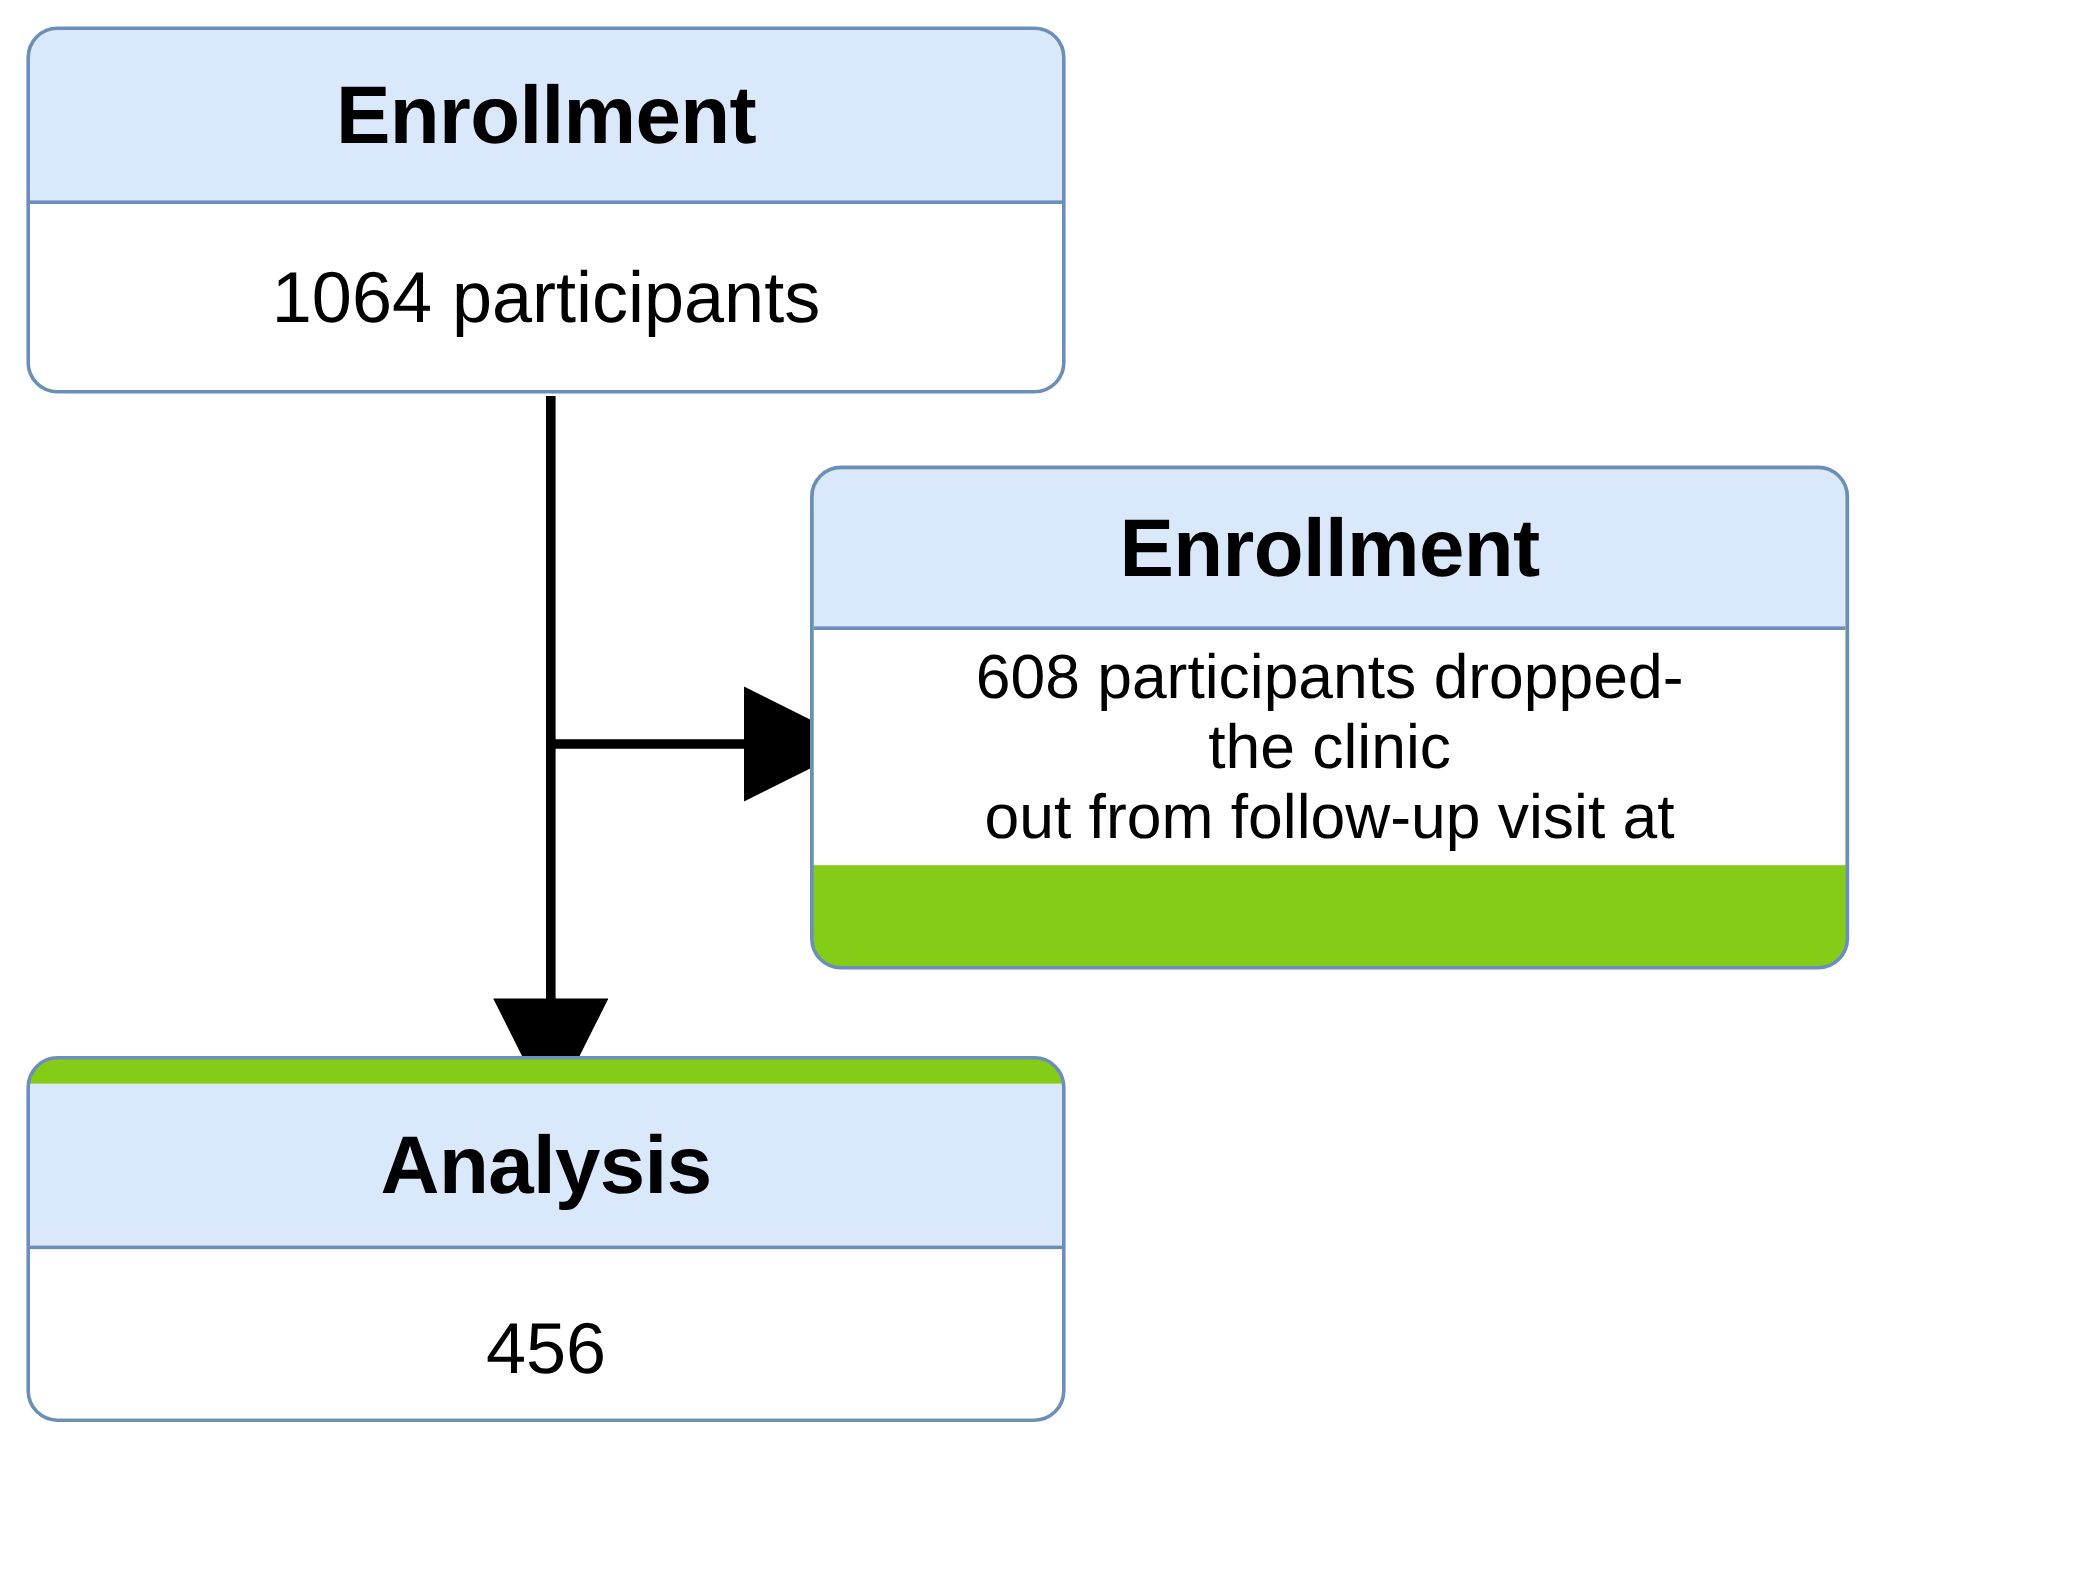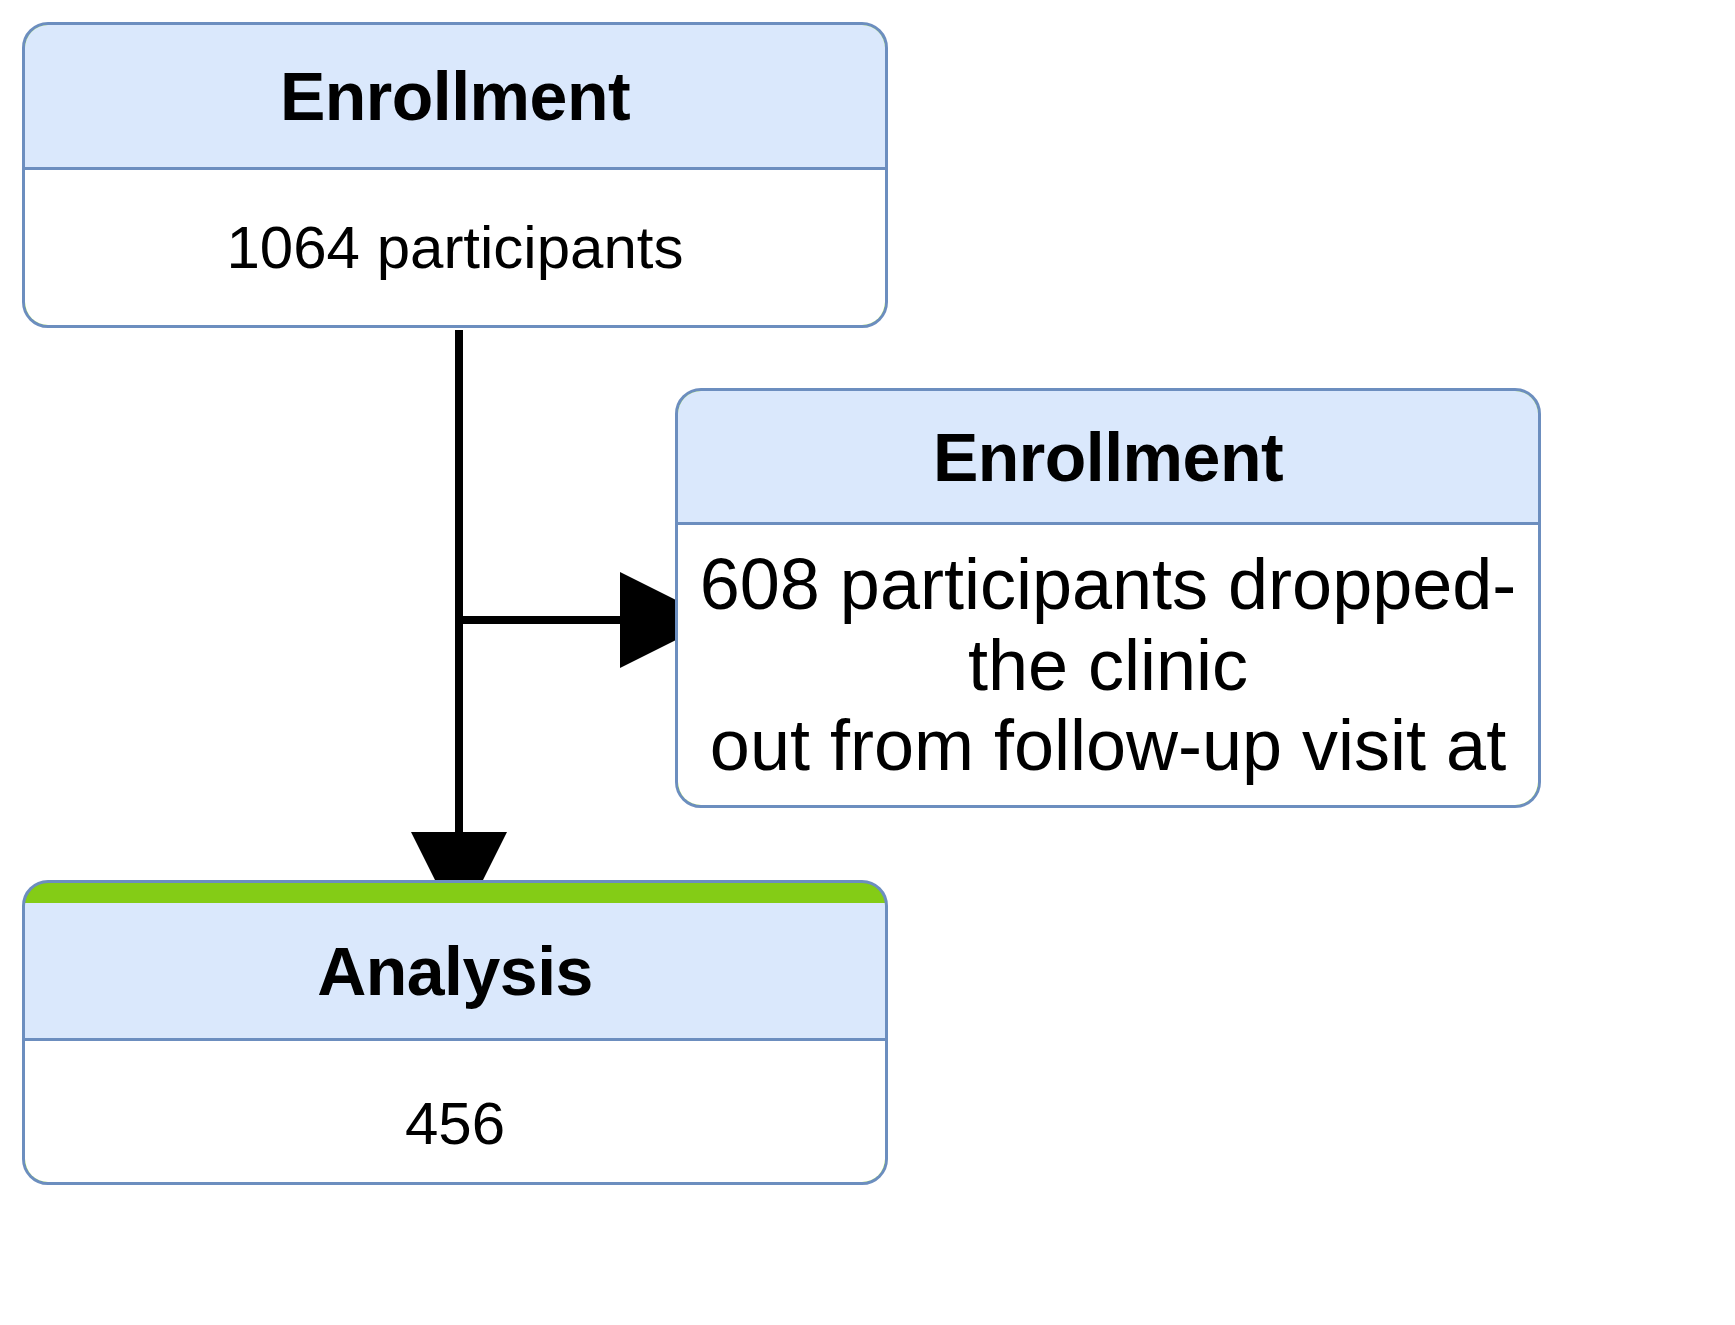--- a/index.html
+++ b/index.html
@@ -66,22 +66,22 @@
     left: 675px;
     top: 388px;
     width: 866px;
     height: 420px;
   }
   #node-exclusion .node-header {
     height: 134px;
     font-size: 68px;
   }
   #node-exclusion .node-body {
-    height: 280px;
-    font-size: 72px;
+    height: 196px;
+    font-size: 52px;
     line-height: 1.12;
     flex-direction: column;
     justify-content: center;
   }
   #node-exclusion .node-body .line {
     display: block;
     white-space: nowrap;
   }
   
   #node-analysis {

